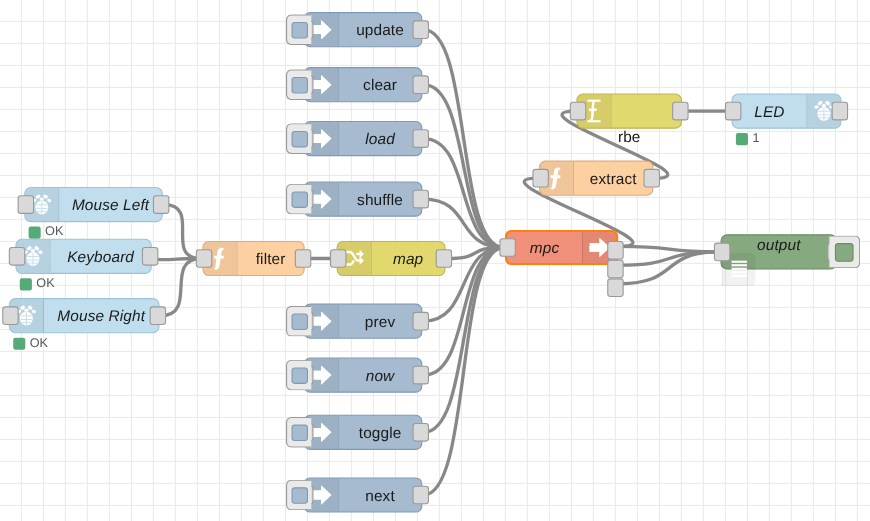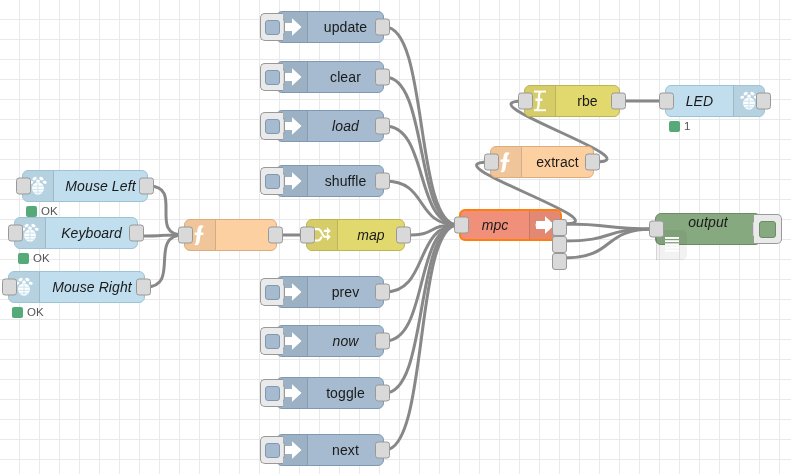--- a/index.html
+++ b/index.html
@@ -262,20 +262,21 @@
           <span class="dot"></span>
           <span>OK</span>
         </div>
       </div>
       <div class="node n-function" style="left: 184px; top: 219px; width: 93px;">
         <div class="iconbox left">
           <svg class="glyph" width="16" height="22" viewBox="0 0 16 22">
             <path d="M11.6 2.0c-1.0-0.9-2.6-1.1-3.9-0.4C6.2 2.4 5.6 4.2 5.4 6.0L5.1 8.4H2.6v2.6h2.2l-1.0 7.0c-0.2 1.3-0.6 2.3-1.5 2.6c0.9 0.8 2.5 0.9 3.6 0.1c1.2-0.9 1.6-2.5 1.8-4.1l0.9-5.6h2.8V8.4H9.0l0.3-2.3c0.2-1.4 0.6-2.6 1.6-2.9z" fill="#ffffff"></path>
           </svg>
         </div>
+        <div class="label">filter</div>
         <div class="port in"></div>
         <div class="port out"></div>
       </div>
       <div class="node n-change italic" style="left: 306px; top: 219px; width: 99px;">
         <div class="iconbox left">
           <svg class="glyph" width="20" height="20" viewBox="0 0 22 22">
             <g stroke="#ffffff" stroke-width="2.3" fill="none" stroke-linecap="round">
               <path d="M2.5 4.5h4.2c1.6 0 2.5 1.2 3.6 3.3c1.2 2.3 2.2 5.2 4.0 5.2h4.2"></path>
               <path d="M2.5 17.0h4.2c1.6 0 2.5-1.2 3.6-3.3"></path>
               <path d="M14.0 6.5h4.5"></path>
@@ -401,21 +402,21 @@
             <rect x="1.6" y="8.6" width="8.0" height="2.8" fill="#ffffff"></rect>
           </svg>
         </div>
         <div class="label">next</div>
         <div class="port in"></div>
         <div class="port out"></div>
         <div class="inject-btn">
           <i></i>
         </div>
       </div>
-      <div class="node n-rbe" style="left: 524px; top: 85px; width: 96px;">
+      <div class="node n-rbe" style="left: 524px; top: 85px; width: 96px; flex-direction: column;">
         <div class="iconbox left">
           <svg class="glyph" width="16" height="22" viewBox="0 0 16 22">
             <path d="M10.2 1.2c-2.0-0.5-3.6 0.6-4.0 2.6C5.9 5.3 6.0 7.0 5.8 8.6H3.4v2.4h2.2c-0.1 1.9-0.1 3.9-0.4 5.7c-0.3 1.9-1.1 2.9-2.6 3.0c1.9 0.9 3.9 0.3 4.6-1.7c0.6-1.7 0.6-4.5 0.7-7.0h2.5V8.6H8.0c0.1-1.7 0.1-3.5 0.4-4.9c0.3-1.3 1.0-1.9 2.2-1.8z" fill="#ffffff"></path>
             <rect x="2.0" y="0.6" width="12" height="1.9" fill="#ffffff"></rect>
             <rect x="2.0" y="19.3" width="12" height="1.9" fill="#ffffff"></rect>
           </svg>
         </div>
         <div class="label">rbe</div>
         <div class="port in"></div>
         <div class="port out"></div>

